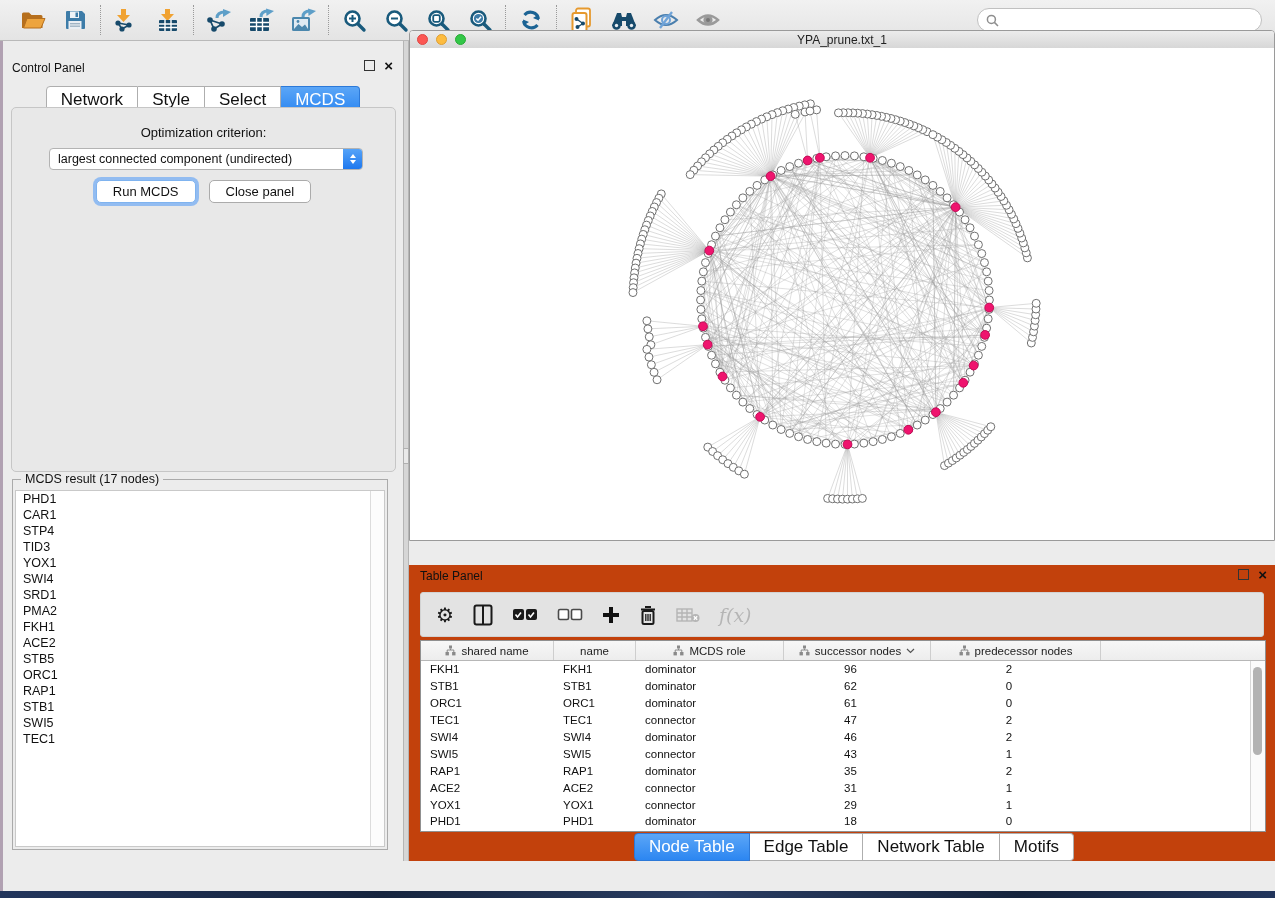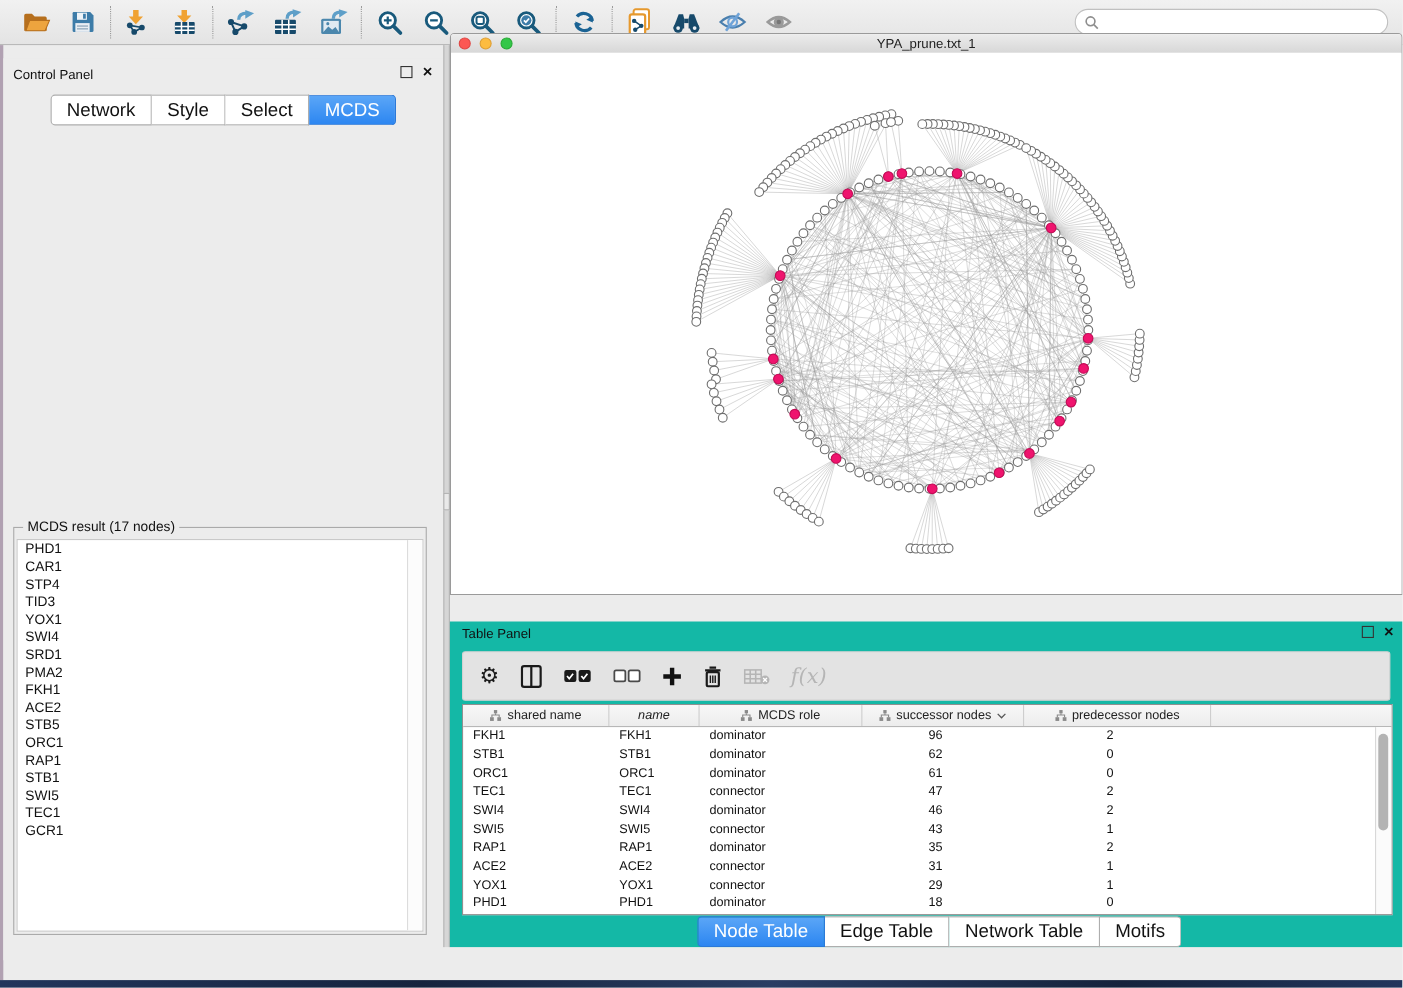--- a/index.html
+++ b/index.html
@@ -65,21 +65,21 @@
     border-bottom:1px solid #aaa;border-radius:3px 3px 0 0;display:flex;align-items:center;}
   .traffic{display:flex;gap:8px;margin-left:7px;}
   .tl{width:11px;height:11px;border-radius:50%;box-sizing:border-box;}
   .tl.red{background:#fc5753;border:1px solid #df4744;}
   .tl.yellow{background:#fdbc40;border:1px solid #de9f34;}
   .tl.green{background:#33c748;border:1px solid #27aa35;}
   .net-title{position:absolute;left:0;width:100%;text-align:center;font-size:12px;color:#222;}
   .net-canvas{position:absolute;left:0;top:17px;width:864px;height:492px;background:#fff;}
 
   
-  .table-panel{position:absolute;left:409px;top:565px;width:866px;height:296px;background:#14b8a6;}
+  .table-panel{position:absolute;left:409px;top:565px;width:866px;height:296px;background:#c2410c;}
   .tp-toolbar{position:absolute;left:11px;top:27px;right:11px;height:45px;background:#e3e3e3;
     border:1px solid #d2d2d2;border-radius:3px;display:flex;align-items:center;gap:19px;padding-left:15px;box-sizing:border-box;}
   .tp-btn{display:flex;align-items:center;justify-content:center;height:26px;cursor:default;}
   .gear-glyph{font-size:20px;color:#1a1a1a;}
   .fx-glyph{font-family:"DejaVu Serif",serif;font-style:italic;font-size:19px;color:#b5b5b5;}
   .table-wrap{position:absolute;left:11px;top:75px;right:9px;height:190px;background:#fff;border:1px solid #909090;overflow:hidden;}
   .t-header{display:flex;height:20px;background:linear-gradient(#f7f7f7,#ededed);border-bottom:1px solid #b7b7b7;box-sizing:border-box;}
   .th-cell{display:flex;align-items:center;justify-content:center;gap:5px;font-size:11.5px;color:#222;
     border-right:1px solid #cecece;box-sizing:border-box;overflow:hidden;white-space:nowrap;}
   .t-row{display:flex;height:16.9px;align-items:center;}
@@ -281,20 +281,34 @@
     </div>
     <div class="seg-row">
         <div class="seg">
           <div class="seg-btn">Network</div>
           <div class="seg-btn">Style</div>
           <div class="seg-btn">Select</div>
           <div class="seg-btn active">MCDS</div>
         </div>
       </div>
 
+    <div class="cp-content">
+      <div class="opt-label">Optimization criterion:</div>
+      <div class="cp-select">
+        <span class="sel-text">largest connected component (undirected)</span>
+        <span class="sel-stepper">
+            <span class="tri-up"></span>
+            <span class="tri-dn"></span>
+          </span>
+      </div>
+      <div class="cp-buttons">
+        <button class="mac-btn focused">Run MCDS</button>
+        <button class="mac-btn">Close panel</button>
+      </div>
+    </div>
 
     <div class="groupbox">
       <div class="groupbox-label">MCDS result (17 nodes)</div>
       <div class="mcds-list">
         <div>
             <div class="mcds-item">PHD1</div>
             <div class="mcds-item">CAR1</div>
             <div class="mcds-item">STP4</div>
             <div class="mcds-item">TID3</div>
             <div class="mcds-item">YOX1</div>
@@ -302,21 +316,20 @@
             <div class="mcds-item">SRD1</div>
             <div class="mcds-item">PMA2</div>
             <div class="mcds-item">FKH1</div>
             <div class="mcds-item">ACE2</div>
             <div class="mcds-item">STB5</div>
             <div class="mcds-item">ORC1</div>
             <div class="mcds-item">RAP1</div>
             <div class="mcds-item">STB1</div>
             <div class="mcds-item">SWI5</div>
             <div class="mcds-item">TEC1</div>
-            <div class="mcds-item">GCR1</div>
           </div>
         <div class="mcds-scroll"></div>
       </div>
     </div>
   </div>
 
   <div class="v-divider"></div>
   <div class="v-handle"></div>
 
   <div class="net-window">
@@ -1159,21 +1172,21 @@
                 <g fill="#8a8a8a">
                   <rect x="4" y="0.5" width="3" height="3"></rect>
                   <rect x="0.5" y="7" width="3.4" height="3.4"></rect>
                   <rect x="7.1" y="7" width="3.4" height="3.4"></rect>
                 </g>
                 <path d="M5.5 3.5 V5 M2.2 7 V5 h6.6 v2" stroke="#8a8a8a" fill="none"></path>
               </svg>
             </span>
             <span>shared name</span>
           </div>
-          <div class="th-cell" style="width: 82px; font-style: italic;">
+          <div class="th-cell" style="width: 82px;">
             <span>name</span>
           </div>
           <div class="th-cell" style="width: 148px;">
             <span>
               <svg width="11" height="11" viewBox="0 0 11 11">
                 <g fill="#8a8a8a">
                   <rect x="4" y="0.5" width="3" height="3"></rect>
                   <rect x="0.5" y="7" width="3.4" height="3.4"></rect>
                   <rect x="7.1" y="7" width="3.4" height="3.4"></rect>
                 </g>

